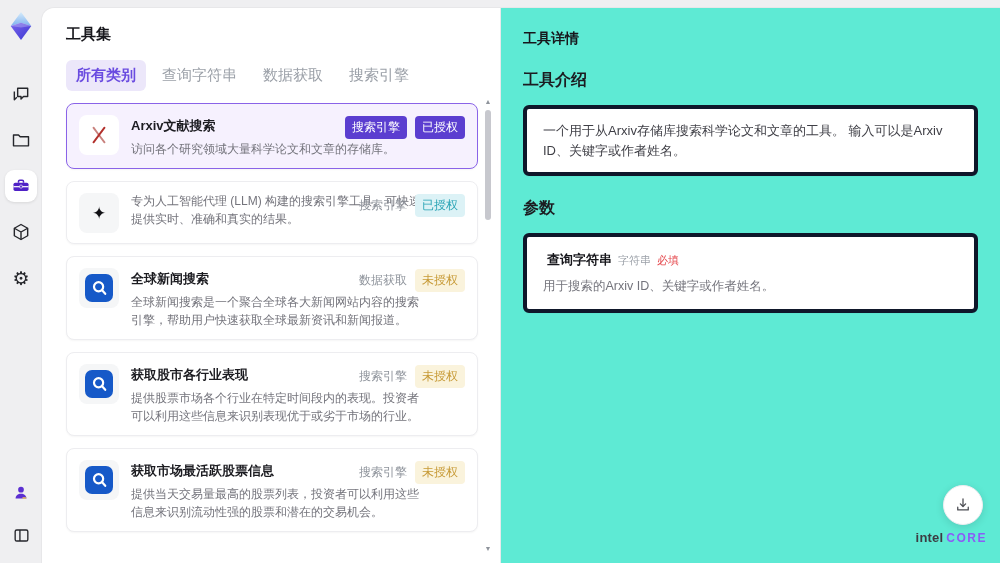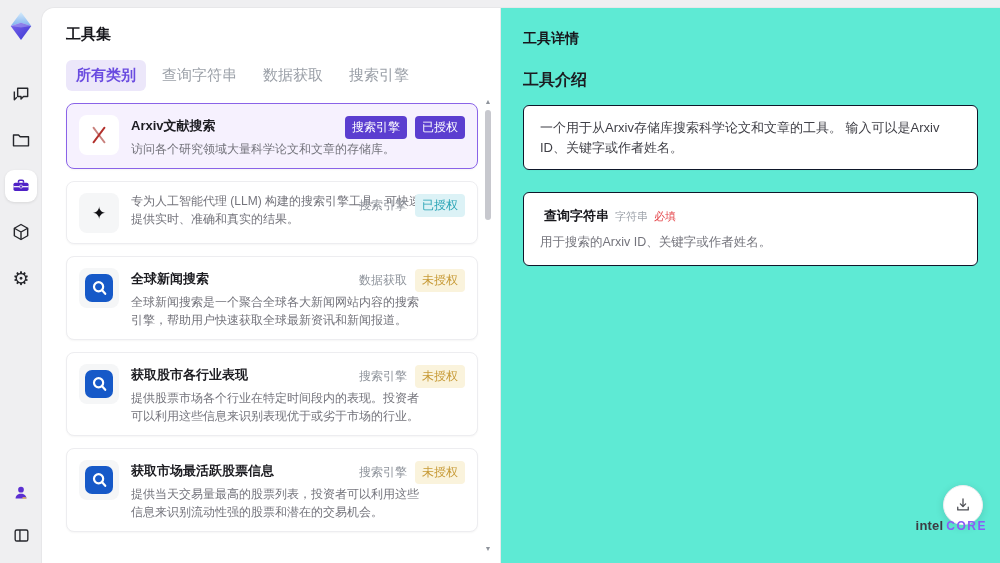--- a/index.html
+++ b/index.html
@@ -50,31 +50,31 @@
   .vscroll{position:absolute;top:90px;bottom:10px;right:7px;width:10px;}
   .vscroll .arr{position:absolute;left:0;width:10px;text-align:center;font-size:7px;color:#8f949c;line-height:8px;cursor:pointer;}
   .vscroll .arr.up{top:0;}
   .vscroll .arr.down{bottom:0;}
   .vscroll .thumb{position:absolute;top:12px;left:2px;width:6px;height:110px;border-radius:3px;background:#c7c8ce;cursor:pointer;}
 
   
   .detail-panel{flex:1;background:#5eead4;border-left:1px solid #e9e9ec;padding:14px 22px;box-sizing:border-box;}
   .detail-title{font-size:14px;font-weight:bold;color:#17171c;margin:8px 0 22px;}
   .section-h{font-size:16px;font-weight:bold;color:#1c1c21;margin:0 0 14px;}
-  .box{background:#ffffff;border:1px solid #0f172a;border-radius:6px;padding:12px 16px;margin-bottom:22px;box-shadow:0 1px 1px rgba(0,0,0,.02);}
+  .box{background:#ffffff;border:4px solid #0f172a;border-radius:6px;padding:12px 16px;margin-bottom:22px;box-shadow:0 1px 1px rgba(0,0,0,.02);}
   .intro-text{font-size:13px;color:#3f3f46;line-height:1.5;}
   .param-line1{display:flex;align-items:baseline;gap:6px;margin:2px 4px 9px;}
   .param-name{font-size:13px;font-weight:bold;color:#17171c;}
   .param-type{font-size:11px;color:#9ba0a8;}
   .param-req{font-size:11px;color:#e5484d;}
   .param-desc{font-size:12.5px;color:#74747c;padding-bottom:2px;}
 
   
   .fab{position:absolute;right:17px;bottom:38px;width:40px;height:40px;border-radius:50%;background:#fff;border:1px solid #ededf0;box-shadow:0 2px 8px rgba(0,0,0,.12);display:flex;align-items:center;justify-content:center;cursor:pointer;padding:0;}
-  .intel{position:absolute;right:13px;bottom:30px;display:flex;align-items:baseline;gap:3px;user-select:none;margin-top:39px;}
+  .intel{position:absolute;right:13px;bottom:18px;display:flex;align-items:baseline;gap:3px;user-select:none;margin-top:39px;}
   .intel .b1{font-size:13px;font-weight:bold;color:#3c3c42;letter-spacing:.2px;}
   .intel .b2{font-size:12px;font-weight:bold;color:#8b5cf6;letter-spacing:1.5px;text-transform:uppercase;}
 </style>
 </head>
 <body>
 
 <div class="app">
 
   <aside class="rail">
     <div class="logo">
@@ -246,20 +246,21 @@
     </section>
 
     <section class="detail-panel">
       <h2 class="detail-title">工具详情</h2>
 
       <h3 class="section-h">工具介绍</h3>
       <div class="box">
         <div class="intro-text">一个用于从Arxiv存储库搜索科学论文和文章的工具。 输入可以是Arxiv ID、关键字或作者姓名。</div>
       </div>
 
+      <h3 class="section-h">参数</h3>
       <div class="box">
         <div class="param-line1">
           <span class="param-name">查询字符串</span>
           <span class="param-type">字符串</span>
           <span class="param-req">必填</span>
         </div>
         <div class="param-desc">用于搜索的Arxiv ID、关键字或作者姓名。</div>
       </div>
     </section>
   </main>

